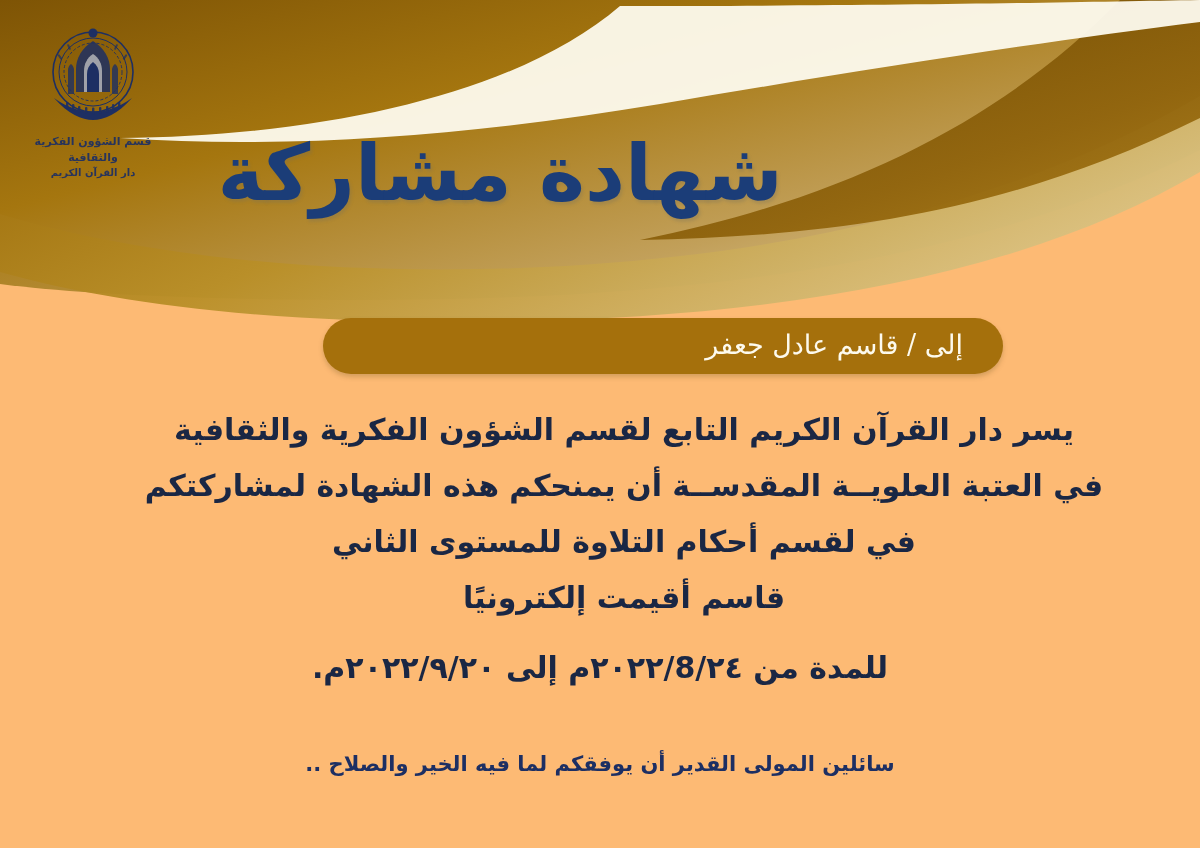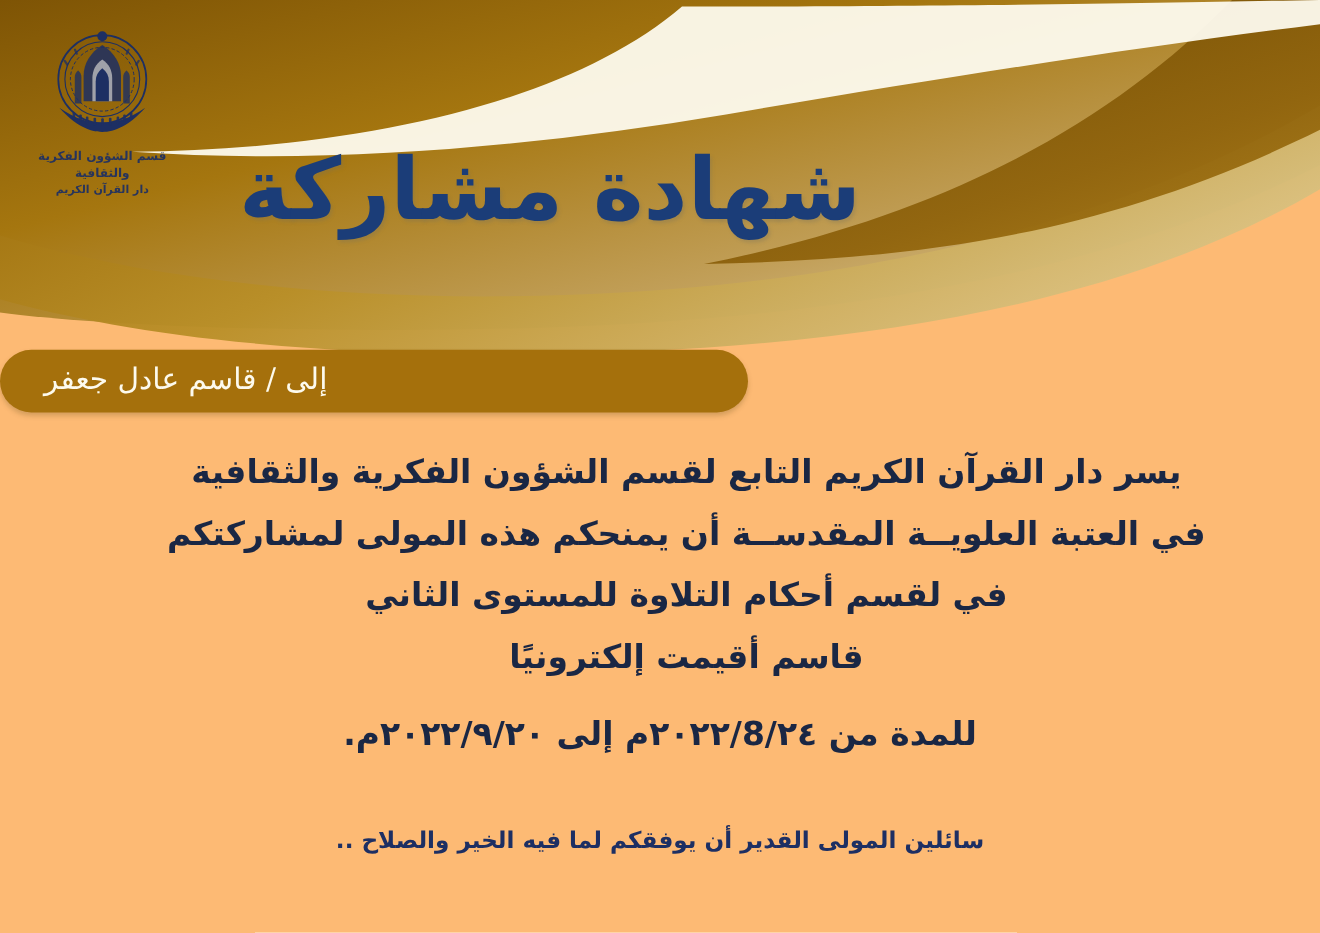--- a/index.html
+++ b/index.html
@@ -71,21 +71,22 @@
     text-shadow: 2px 3px 3px rgba(120,110,90,0.28);
     direction: rtl;
   }
 
   
   .badge-wrap {
     position: absolute;
     top: 318px;
     left: 0;
     width: 974px;
-    text-align: left;
+    text-align: right;
+    padding-left: 29px;
   }
   .badge {
     display: inline-block;
     min-width: 600px;
     padding: 11px 40px 14px;
     background: #a5700c;
     color: #fdfaee;
     border-radius: 34px;
     font-size: 27px;
     font-weight: normal;
@@ -217,21 +218,21 @@
   </div>
 
   <div class="title">شهادة مشاركة</div>
 
   <div class="badge-wrap">
     <div class="badge">إلى / قاسم عادل جعفر</div>
   </div>
 
   <div class="body-text">
     <div class="body-line">يسر دار القرآن الكريم التابع لقسم الشؤون الفكرية والثقافية</div>
-    <div class="body-line">في العتبة العلويــة المقدســة أن يمنحكم هذه المولى لمشاركتكم</div>
+    <div class="body-line">في العتبة العلويــة المقدســة أن يمنحكم هذه الشهادة لمشاركتكم</div>
     <div class="body-line">في لقسم أحكام التلاوة للمستوى الثاني</div>
     <div class="body-line">قاسم أقيمت إلكترونيًا</div>
     <div class="date-line">للمدة من ٢٠٢٢/8/٢٤م إلى ٢٠٢٢/٩/٢٠م.</div>
   </div>
 
   <div class="closing-line">سائلين المولى القدير أن يوفقكم لما فيه الخير والصلاح ..</div>
 
 </div>
 
 </body></html>

